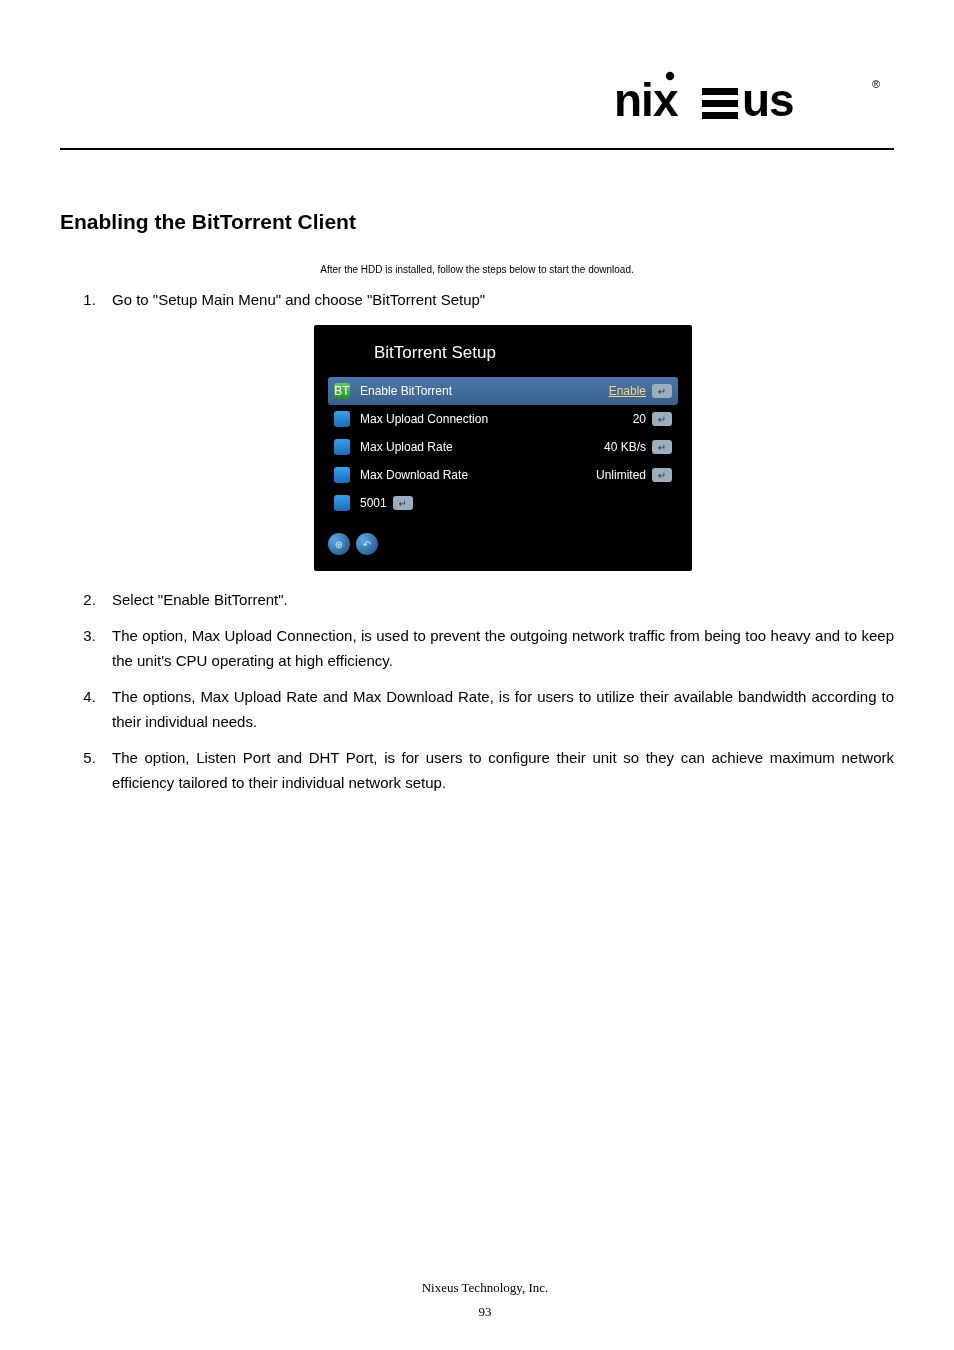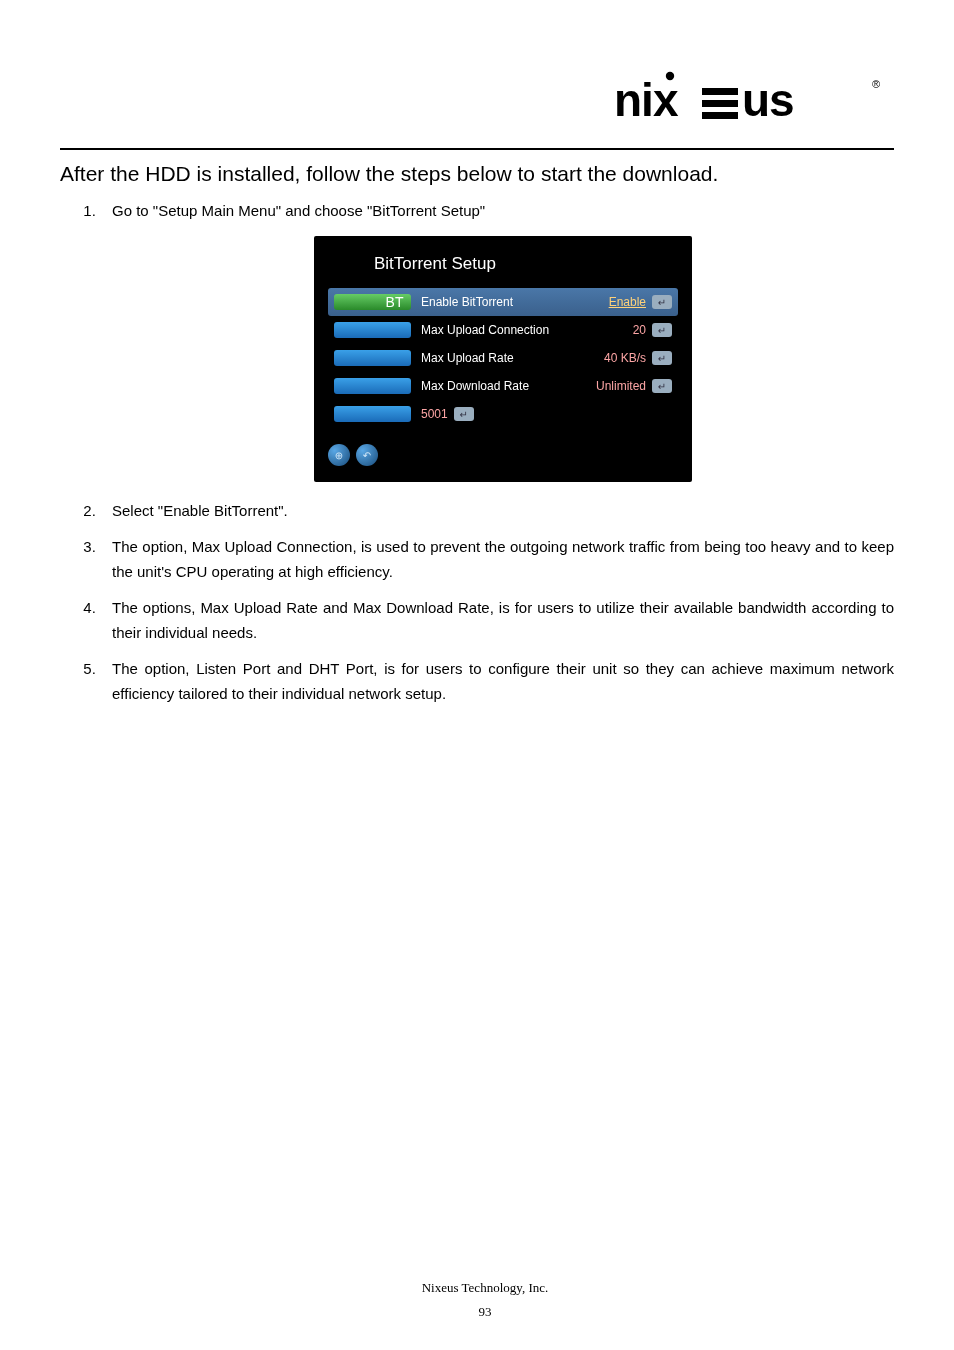--- a/index.html
+++ b/index.html
@@ -3,40 +3,40 @@
 <meta charset="utf-8">
 <style>
   body{
     margin:0;padding:0;background:#fff;font-family:Arial,Helvetica,sans-serif;
     width:954px;color:#000;
   }
   .page{padding:50px 60px 30px 60px;min-height:1270px;position:relative;}
   .logo-wrap{text-align:right;padding:20px 0 10px;}
   .hr{border:none;border-top:2px solid #000;margin-top:8px;}
   h2{font-size:21px;font-weight:bold;margin:60px 0 30px;}
-  .intro{font-size:21px;margin:12px 0 12px;}
+  .intro{font-size:10px;margin:12px 0 12px;text-align:center;}
   ol{margin:0;padding-left:40px;font-size:15px;}
   ol>li{padding-left:12px;margin-bottom:10px;line-height:1.7;}
   .just{text-align:justify;}
   .setup-box{
     width:378px;margin:12px auto 16px auto;background:#000;
     border-radius:2px;overflow:hidden;color:#fff;font-size:12px;
   }
   .setup-title{font-size:17px;padding:14px 18px 10px 60px;color:#fff;}
   .setup-list{padding:0 14px 6px 14px;}
   .row{
     display:flex;align-items:center;height:28px;padding:0 6px;border-radius:3px;
   }
   .row.sel{background:linear-gradient(#4a77a8,#3a608c);}
   .row.dis{color:#777;}
-  .ico{width:33px;height:16px;border-radius:3px;margin-right:10px;flex:none;
-    background:linear-gradient(#3aa0e8,#1a6bb8);display:flex;align-items:center;justify-content:center;font-size:14px;color:#fff;padding-left:44px;}
+  .ico{width:16px;height:16px;border-radius:3px;margin-right:10px;flex:none;
+    background:linear-gradient(#3aa0e8,#1a6bb8);display:flex;align-items:center;justify-content:center;font-size:12px;color:#fff;}
   .ico.bt{background:linear-gradient(#66cc66,#2a8a2a);}
   .lbl{flex:1;}
-  .val{margin-right:6px;color:#fca5a5;}
+  .val{margin-right:6px;color:#ffffff;}
   .row.sel .val{color:#ffd27a;text-decoration:underline;}
   .enter{width:20px;height:14px;background:#9aaebf;border-radius:3px;display:flex;align-items:center;justify-content:center;font-size:10px;color:#334;}
   .row.dis .enter{visibility:hidden;}
   .bottom-icons{padding:10px 14px 16px;display:flex;gap:6px;}
   .bico{width:22px;height:22px;border-radius:11px;background:radial-gradient(circle at 30% 30%,#5aa8e6,#184b7a);display:flex;align-items:center;justify-content:center;color:#cfe6f7;font-size:10px;}
   .footer{position:absolute;bottom:30px;left:16px;right:0;text-align:center;font-family:"Times New Roman",serif;font-size:13px;}
   .footer .pn{margin-top:8px;}
   
   .logo-svg{display:inline-block;}
 </style>
@@ -54,20 +54,21 @@
         <rect x="88" y="18" width="36" height="7" fill="#000"></rect>
         <rect x="88" y="30" width="36" height="7" fill="#000"></rect>
         <rect x="88" y="42" width="36" height="7" fill="#000"></rect>
         <text x="128" y="46" font-family="Arial,Helvetica,sans-serif" font-weight="900" font-size="46" fill="#000" letter-spacing="-1">us</text>
         <text x="258" y="18" font-family="Arial" font-size="11" fill="#000">®</text>
       </svg>
     </span>
   </div>
   <hr class="hr">
 
+  <h2>Enabling the BitTorrent Client</h2>
 
   <p class="intro">After the HDD is installed, follow the steps below to start the download.</p>
 
   <ol>
     <li>
       <span>Go to "Setup Main Menu" and choose "BitTorrent Setup"</span>
 
       <div class="setup-box">
         <div class="setup-title">BitTorrent Setup</div>
         <div class="setup-list" id="setup-rows">

